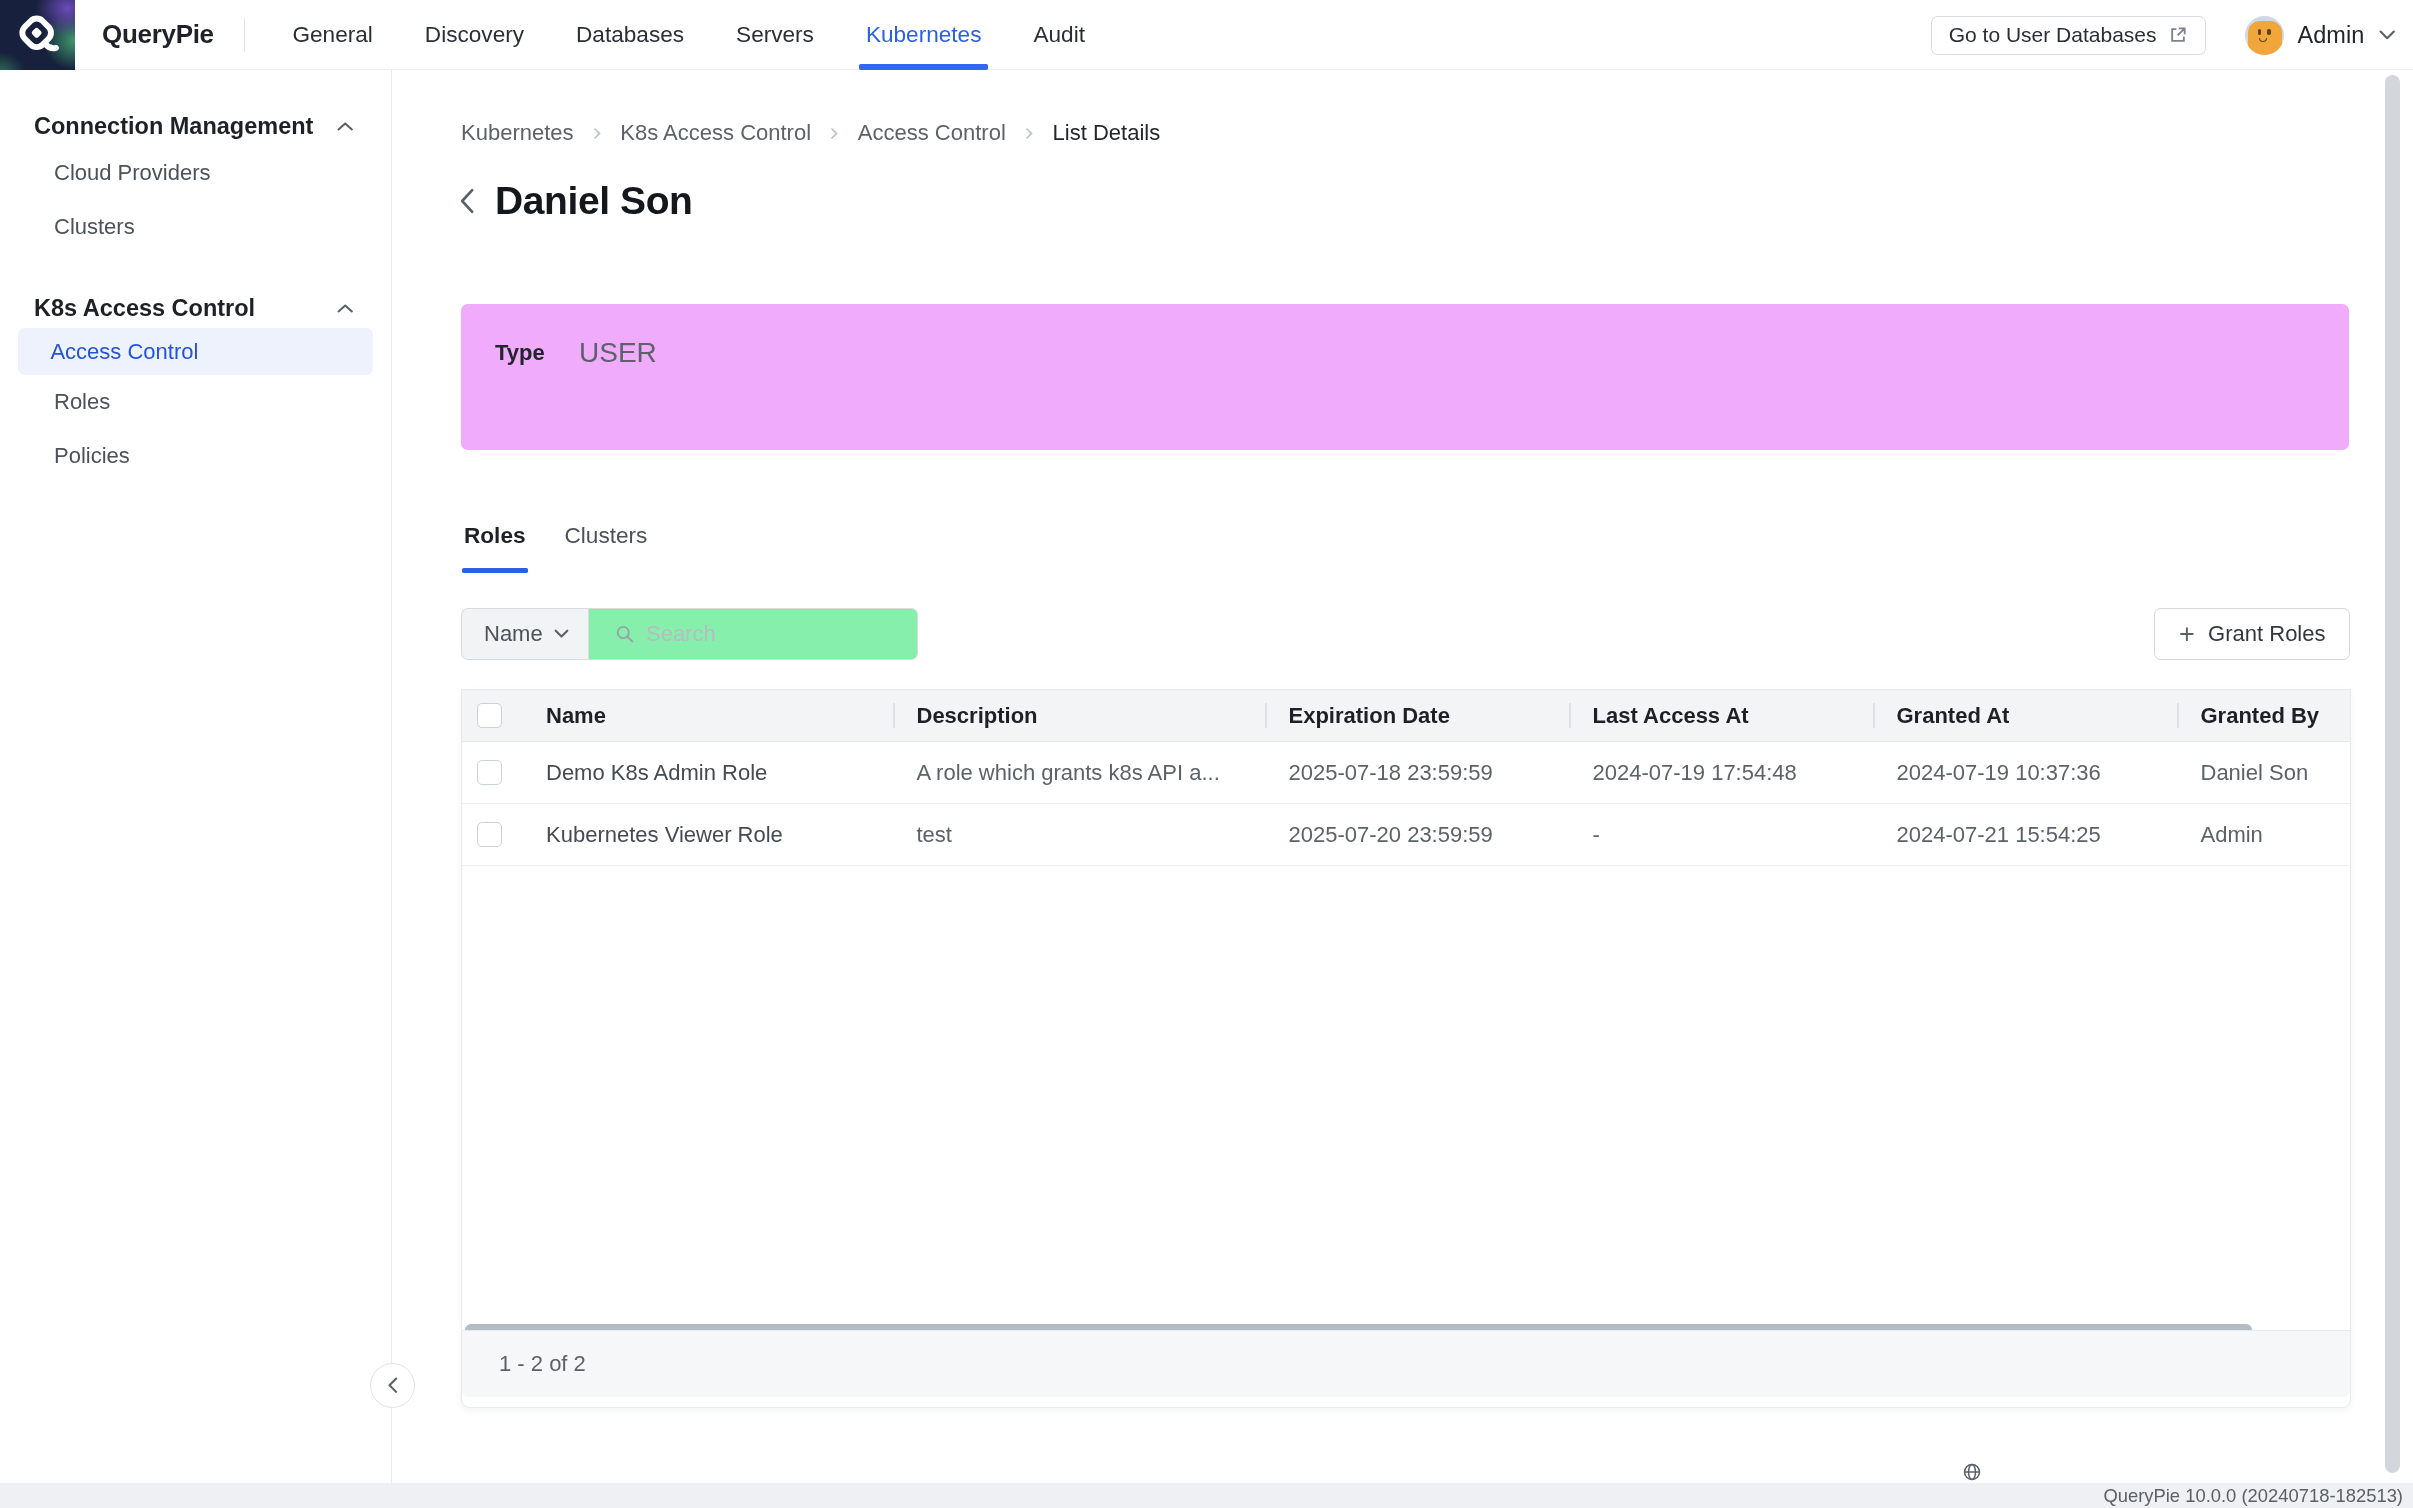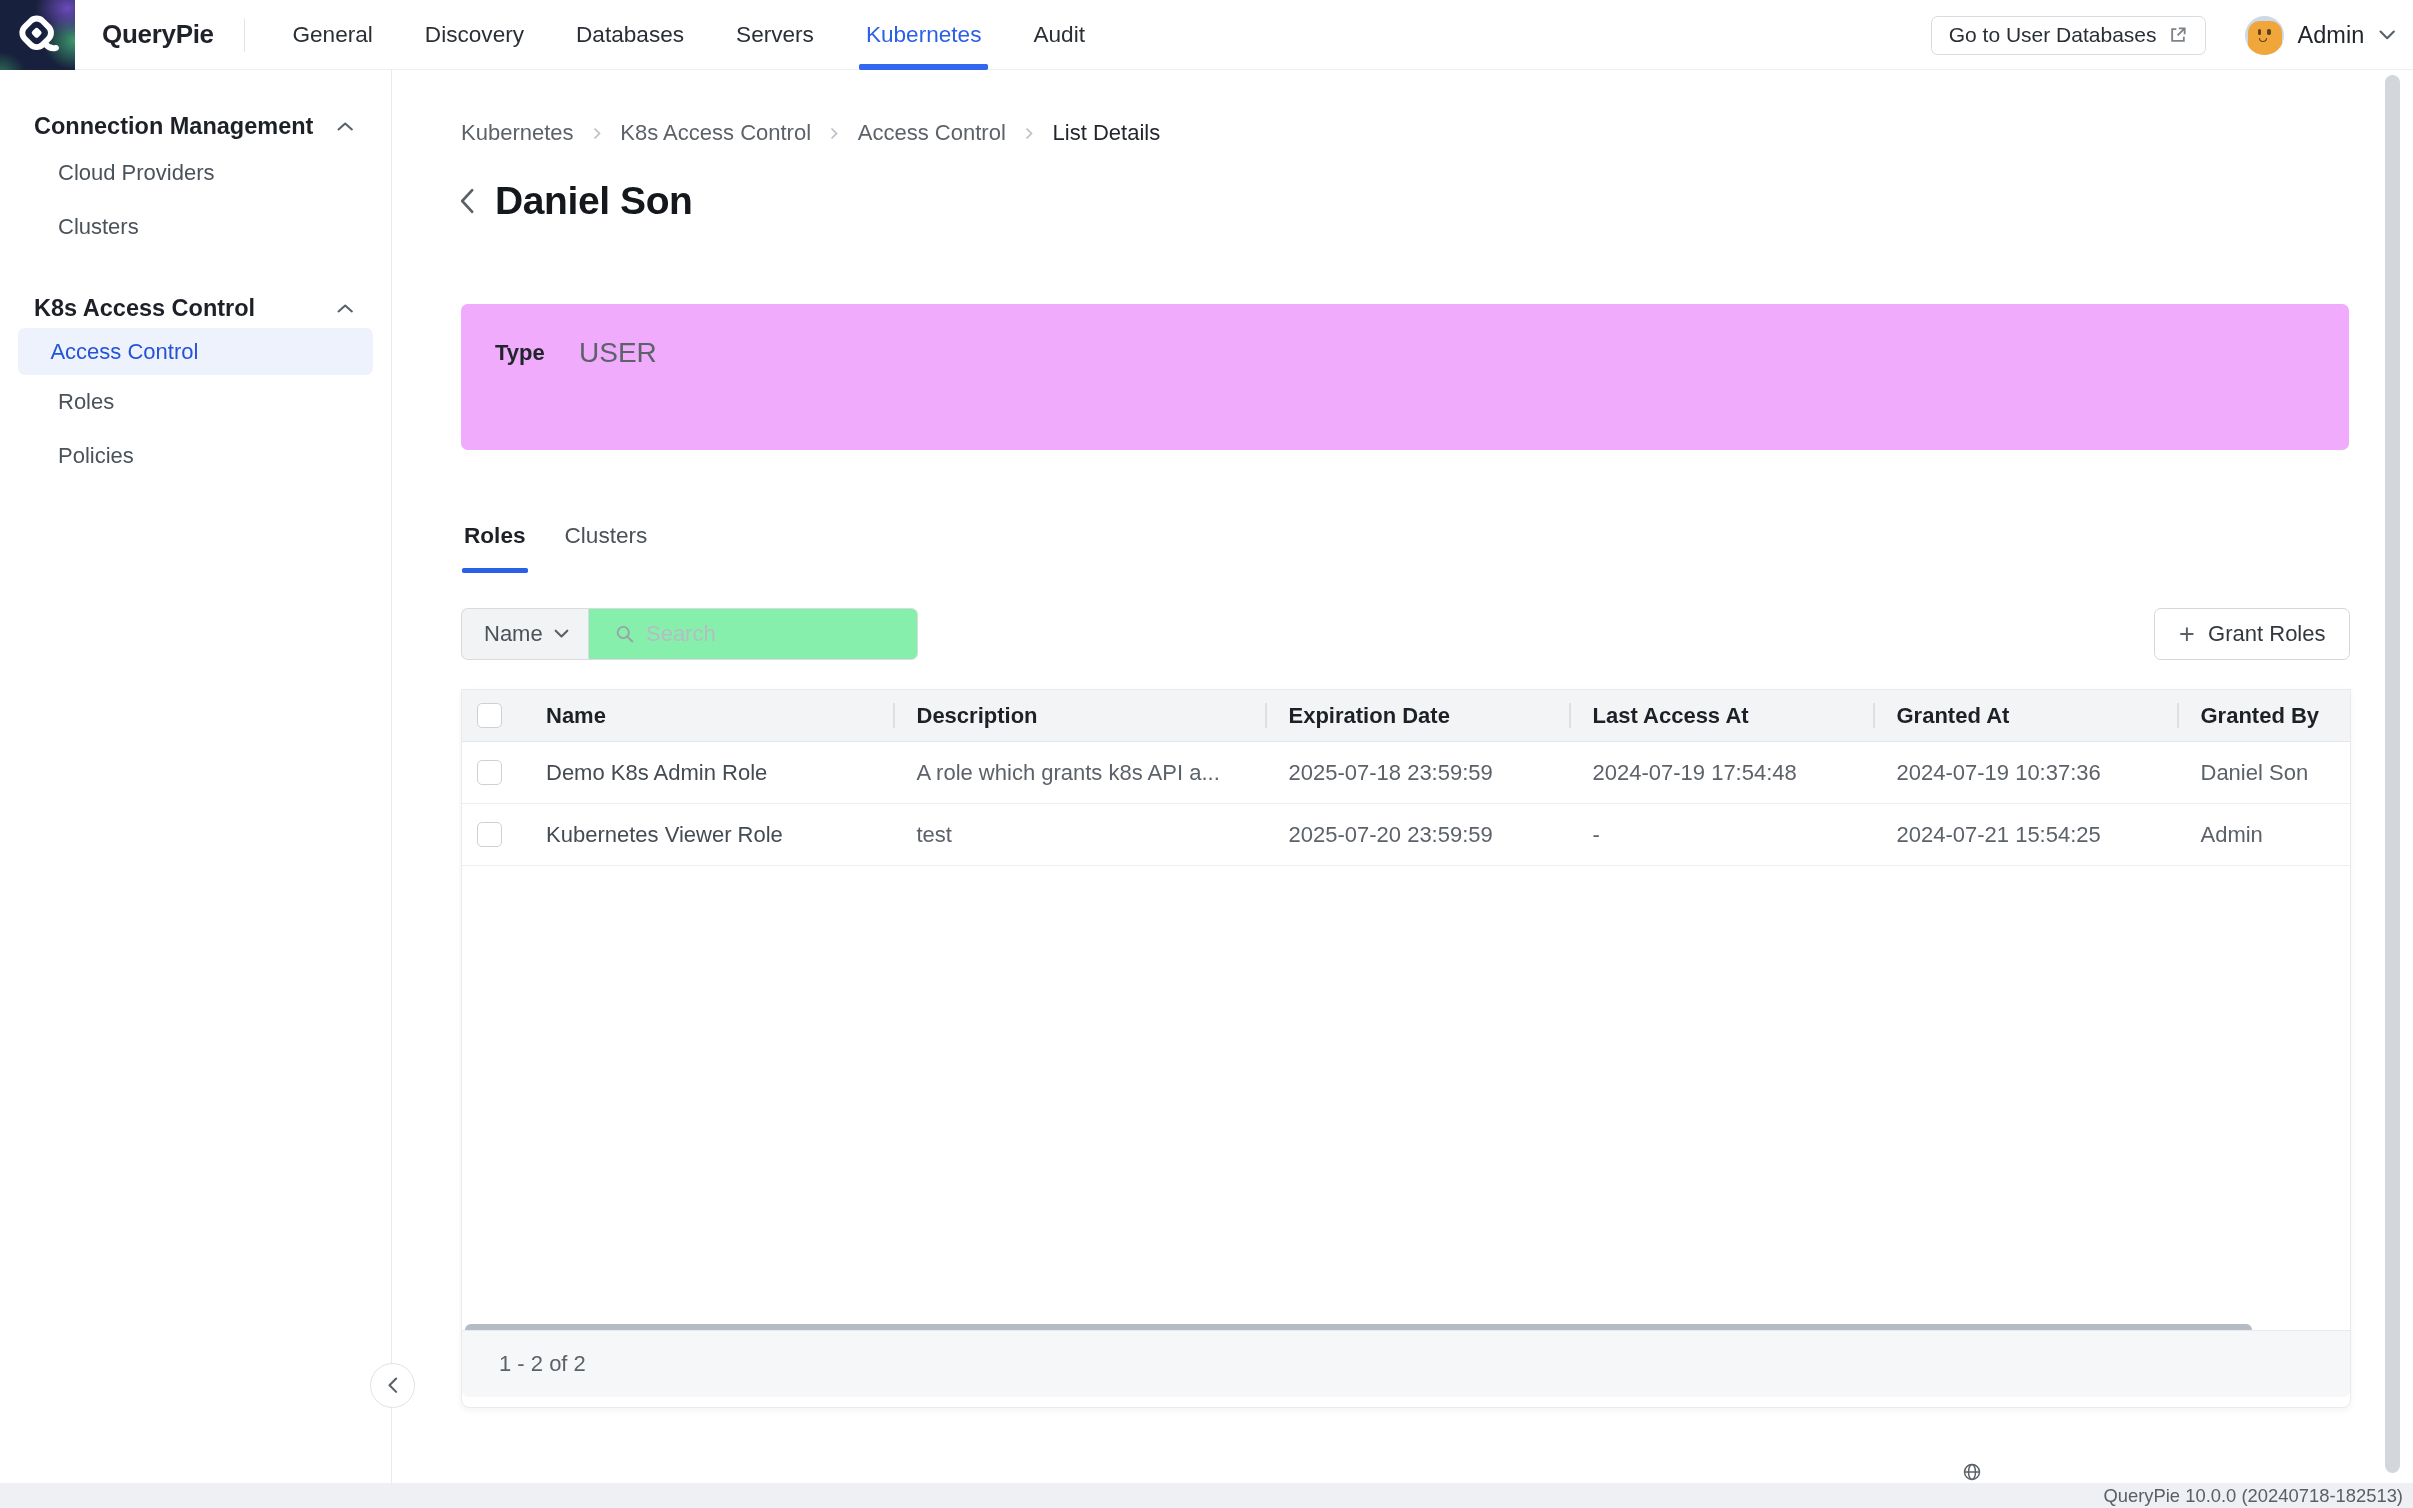--- a/index.html
+++ b/index.html
@@ -39,22 +39,22 @@
   .user-name { font-size:23.5px; font-weight:500; margin-left:13.4px; color:#22262c; }
   .chev { stroke:#596066; fill:none; stroke-width:2.5; stroke-linecap:round; stroke-linejoin:round; }
 
   
   .sidebar { position:absolute; top:70px; left:0; width:392px; bottom:25px; background:#fff;
     border-right:1.7px solid #e8eaec; padding-top:37px; z-index:10; }
   .side-section { margin-bottom:35px; }
   .side-header { display:flex; align-items:center; justify-content:space-between;
     padding:0 37px 0 34px; height:39px; cursor:pointer; }
   .side-header .t { font-size:23.5px; font-weight:bold; color:#1d2127; }
-  .side-item { height:54px; display:flex; align-items:center; padding-left:23px;
-    font-size:22px; color:#4b5259; cursor:pointer;margin-left:35px; }
+  .side-item { height:54px; display:flex; align-items:center; padding-left:54px;
+    font-size:22px; color:#4b5259; cursor:pointer; }
   .side-item.active { margin:0 18.4px; padding-left:32px; height:47px; border-radius:6.7px;
     background:#edf2fd; color:#2553d6; }
   .collapse-btn { position:absolute; left:370px; top:1363px; width:45px; height:45px;
     background:#fff; border:1.7px solid #dfe2e6; border-radius:50%; z-index:20;
     display:flex; align-items:center; justify-content:center; cursor:pointer; }
 
   
   .content { position:absolute; left:394px; top:70px; right:0; bottom:25px; background:#fff; }
   .breadcrumb { position:absolute; left:67px; top:50px; display:flex; align-items:center;
     font-size:22px; color:#5c6269; }

